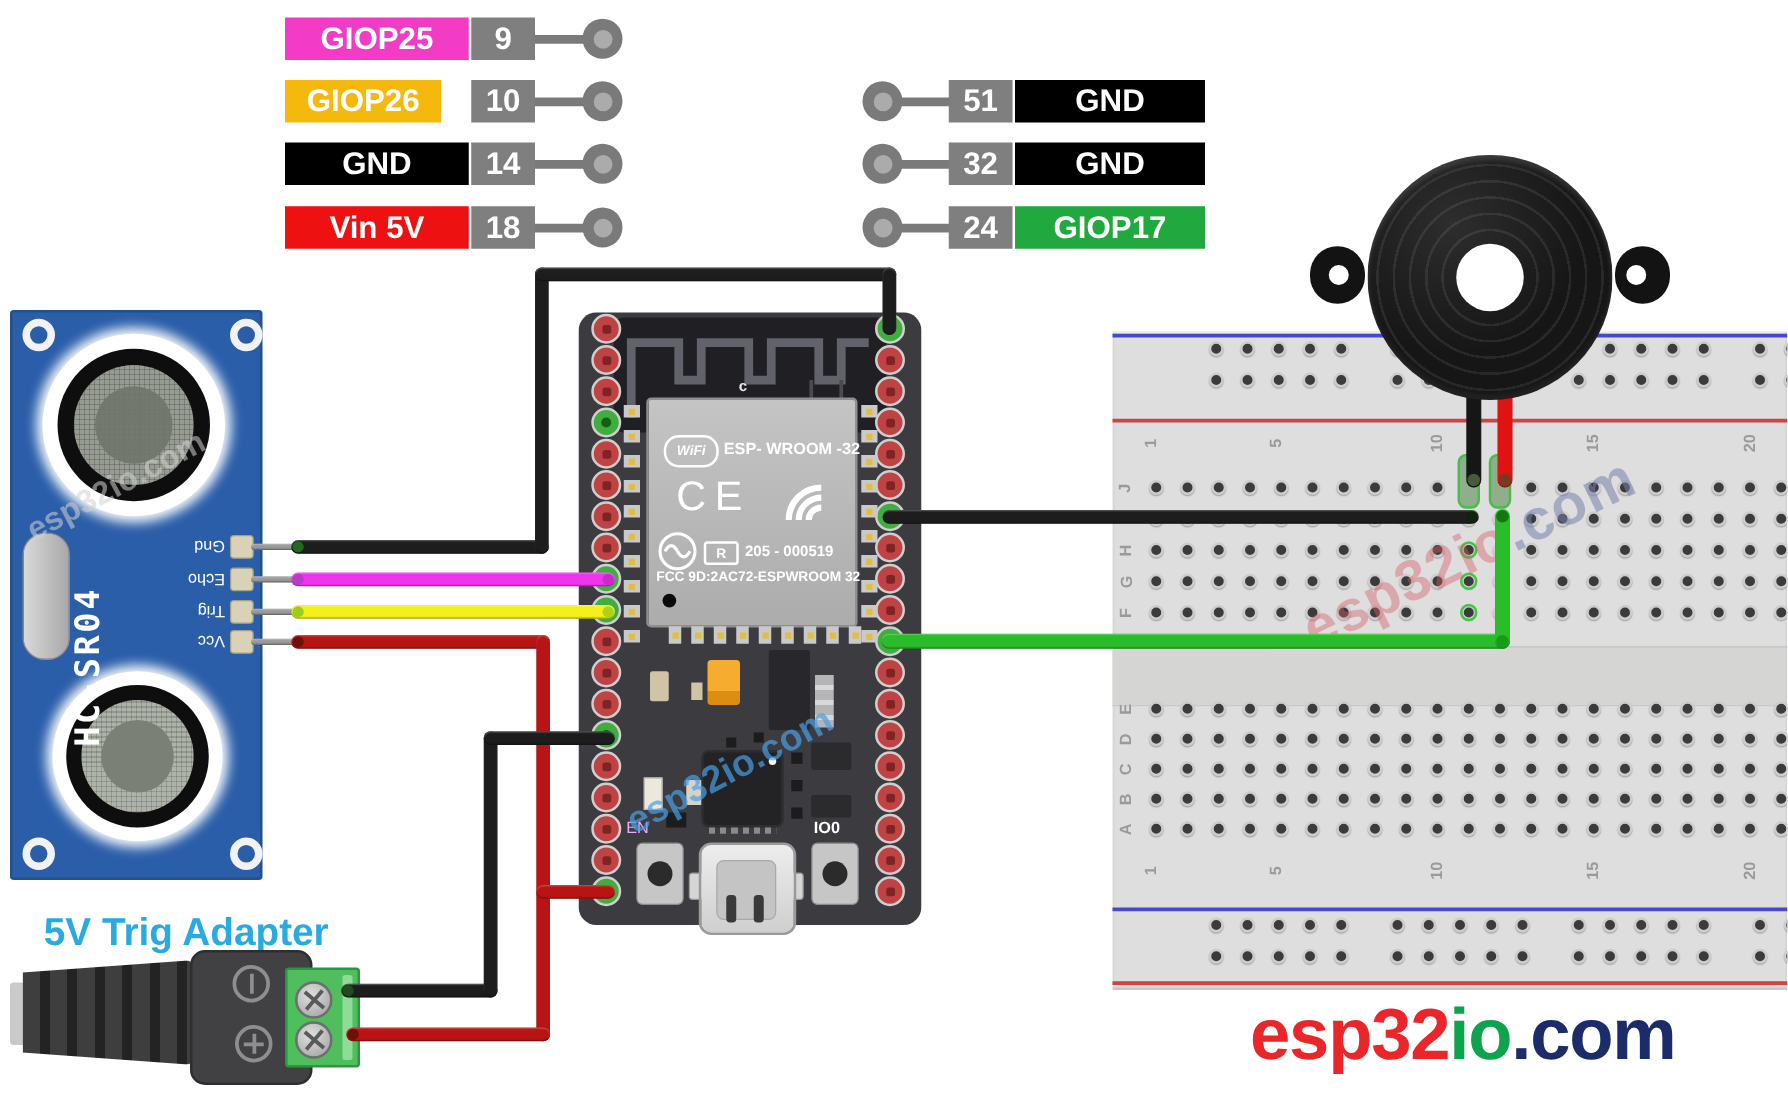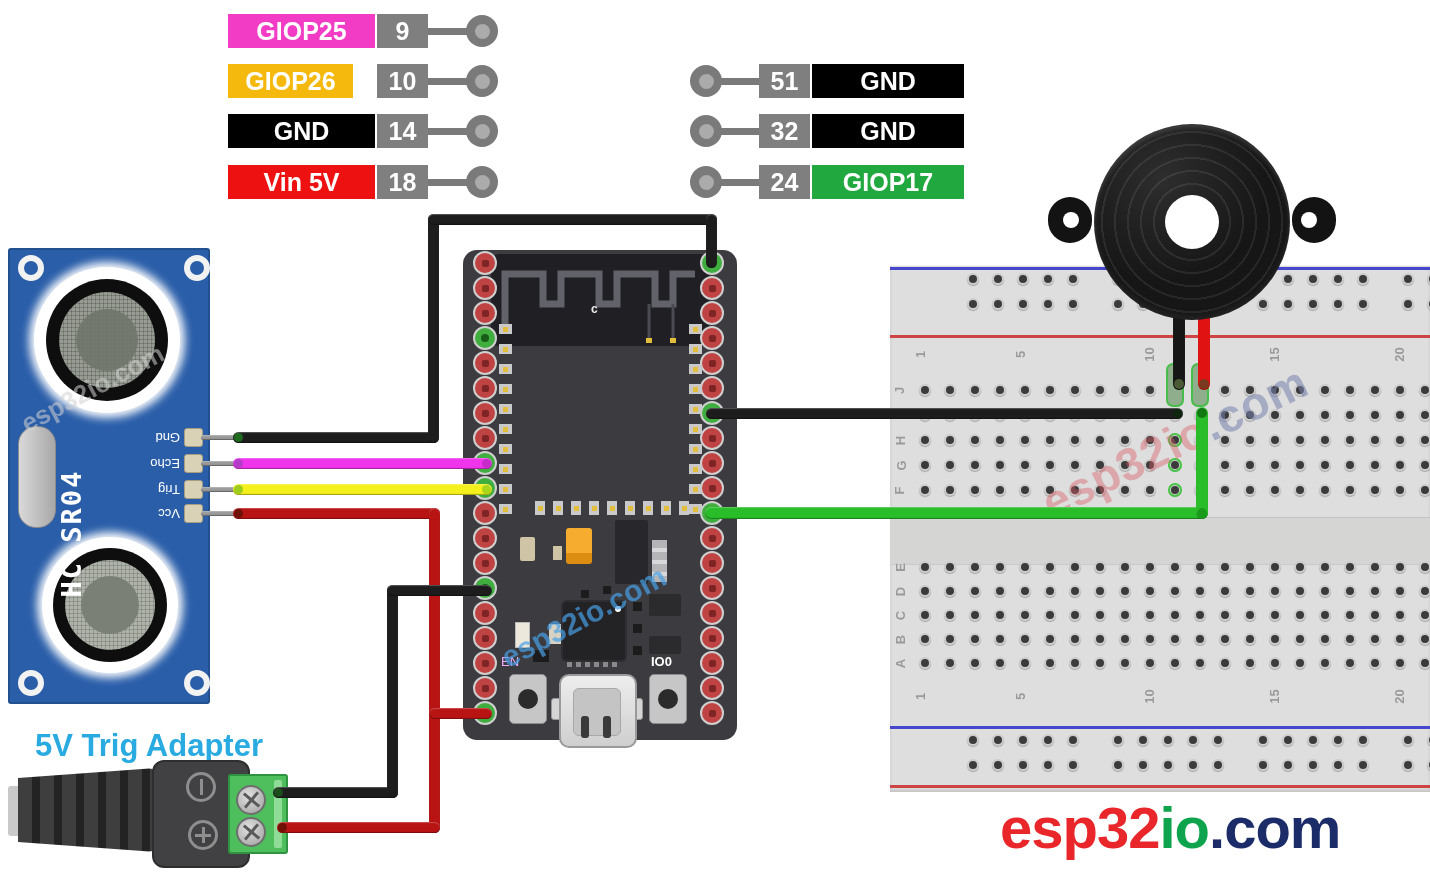--- a/index.html
+++ b/index.html
@@ -463,20 +463,38 @@
       <svg width="218" height="92">
         <polyline points="14,80 14,20 52,20 52,50 70,50 70,20 108,20 108,50 126,50 126,20 164,20 164,50 182,50 182,20 204,20" fill="none" stroke="#62626A" stroke-width="7"></polyline>
         <line x1="158" y1="50" x2="158" y2="84" stroke="#4A4A52" stroke-width="3"></line>
         <line x1="182" y1="50" x2="182" y2="84" stroke="#4A4A52" stroke-width="3"></line>
         <rect x="155" y="84" width="6" height="5" fill="#E3BE3C"></rect>
         <rect x="179" y="84" width="6" height="5" fill="#E3BE3C"></rect>
       </svg>
       <div class="abs" style="left:100px;top:48px;color:#E8E8E8;font-size:12px;font-weight:bold;">c</div>
     </div>
 
+    <div class="abs" style="left:54px;top:68px;width:165px;height:180px;background:linear-gradient(180deg,#C4C4C4,#ACACAC);border:2px solid #8F8F8F;border-radius:4px;">
+      <div class="abs" style="left:12px;top:28px;width:40px;height:22px;border:2px solid #fff;border-radius:12px;color:#fff;font-size:11px;font-weight:bold;font-style:italic;display:flex;align-items:center;justify-content:center;">WiFi</div>
+      <div class="shield-txt" style="left:60px;top:31px;font-size:13px;font-weight:bold;">ESP- WROOM -32</div>
+      <div class="shield-txt" style="left:22px;top:58px;font-size:33px;letter-spacing:7px;">CE</div>
+      <svg class="abs" style="left:98px;top:56px;" width="54" height="48">
+        <path d="M14 40 A 26 26 0 0 1 40 14" fill="none" stroke="#fff" stroke-width="5"></path>
+        <path d="M22 40 A 18 18 0 0 1 40 22" fill="none" stroke="#fff" stroke-width="5"></path>
+        <path d="M30 40 A 10 10 0 0 1 40 30" fill="none" stroke="#fff" stroke-width="5"></path>
+      </svg>
+      <svg class="abs" style="left:6px;top:104px;" width="34" height="34">
+        <circle cx="17" cy="17" r="14" fill="none" stroke="#fff" stroke-width="2.5"></circle>
+        <path d="M7 17 q5 -9 10 0 q5 9 10 0" fill="none" stroke="#fff" stroke-width="2.5"></path>
+      </svg>
+      <div class="abs" style="left:44px;top:113px;width:24px;height:15px;border:2px solid #fff;border-radius:3px;color:#fff;font-size:11px;font-weight:bold;display:flex;align-items:center;justify-content:center;">R</div>
+      <div class="shield-txt" style="left:77px;top:114px;font-size:12px;font-weight:bold;">205 - 000519</div>
+      <div class="shield-txt" style="left:6px;top:136px;font-size:11px;font-weight:bold;">FCC 9D:2AC72-ESPWROOM 32</div>
+      <div class="abs" style="left:11px;top:155px;width:11px;height:11px;background:#0A0A0A;border-radius:50%;"></div>
+    </div>
 
     <div class="abs" style="left:103px;top:278px;width:26px;height:36px;background:linear-gradient(180deg,#F6AC2E 70%,#DD8E12 70%);border-radius:3px;"></div>
     <div class="abs" style="left:57px;top:287px;width:15px;height:24px;background:#CFC4A6;border-radius:2px;"></div>
     <div class="abs" style="left:90px;top:296px;width:9px;height:14px;background:#CFC4A6;"></div>
     <div class="abs" style="left:152px;top:270px;width:33px;height:64px;background:#28282C;border-radius:2px;"></div>
     <div class="abs" style="left:189px;top:290px;width:15px;height:42px;background:repeating-linear-gradient(180deg,#B5B5B8 0 8px,#D8D8DA 8px 12px);"></div>
     <div class="abs" style="left:52px;top:372px;width:13px;height:24px;background:#EDE8DC;border:1px solid #bbb;"></div>
     <div class="abs" style="left:86px;top:374px;width:16px;height:20px;background:#D8D2C4;"></div>
     <div class="abs" style="left:118px;top:340px;width:8px;height:8px;background:#1C1C1C;"></div>
     <div class="abs" style="left:140px;top:336px;width:8px;height:8px;background:#1C1C1C;"></div>

